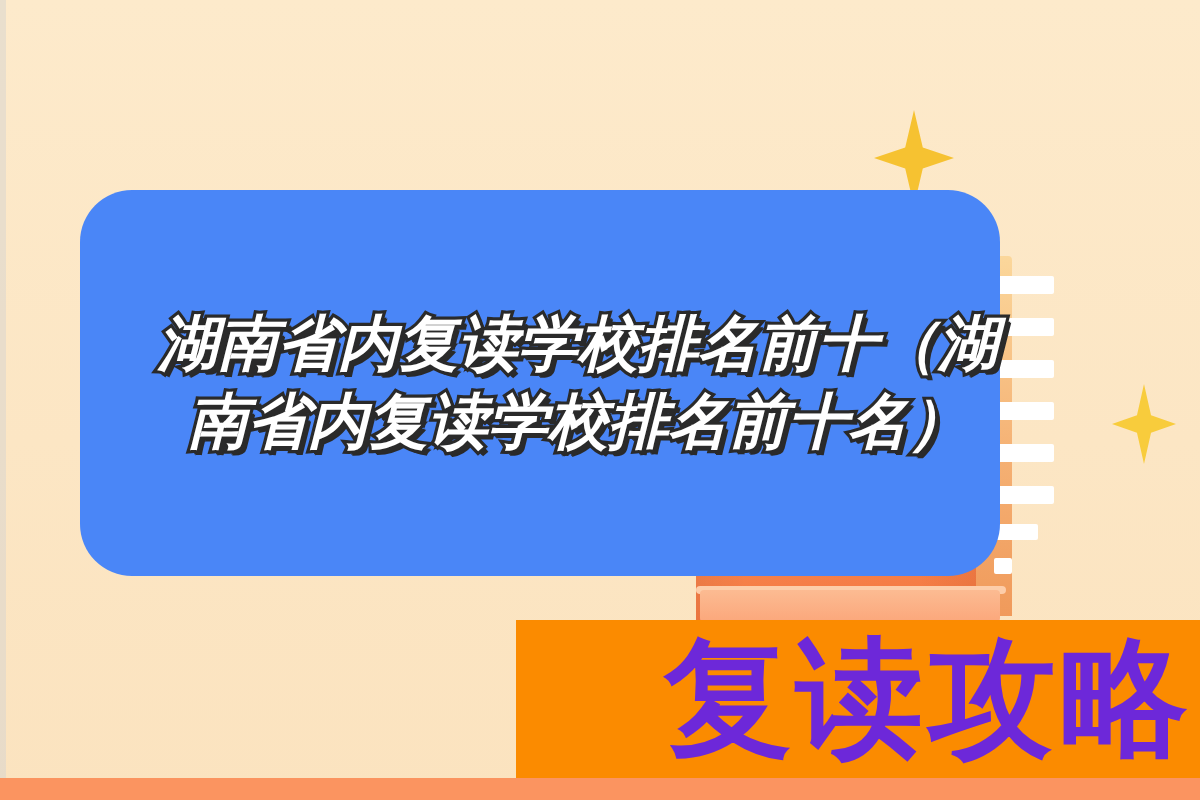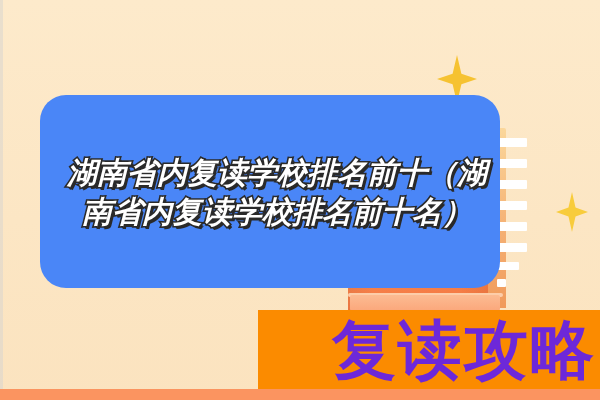--- a/index.html
+++ b/index.html
@@ -112,21 +112,21 @@
   .blue-card {
     position: absolute;
     left: 40px; top: 95px;
     width: 460px; height: 193px;
     background: #4a86f7;
     border-radius: 26px;
   }
 
   .headline {
     position: absolute;
-    left: 33px; top: 95px;
+    left: 45px; top: 95px;
     width: 486px; height: 193px;
     display: flex;
     align-items: center;
     justify-content: center;
     box-sizing: border-box;
     padding: 0 22px 0 24px;
   }
   .headline-text {
     font-family: "DejaVu Sans", "Liberation Sans", sans-serif;
     font-size: 30px;

